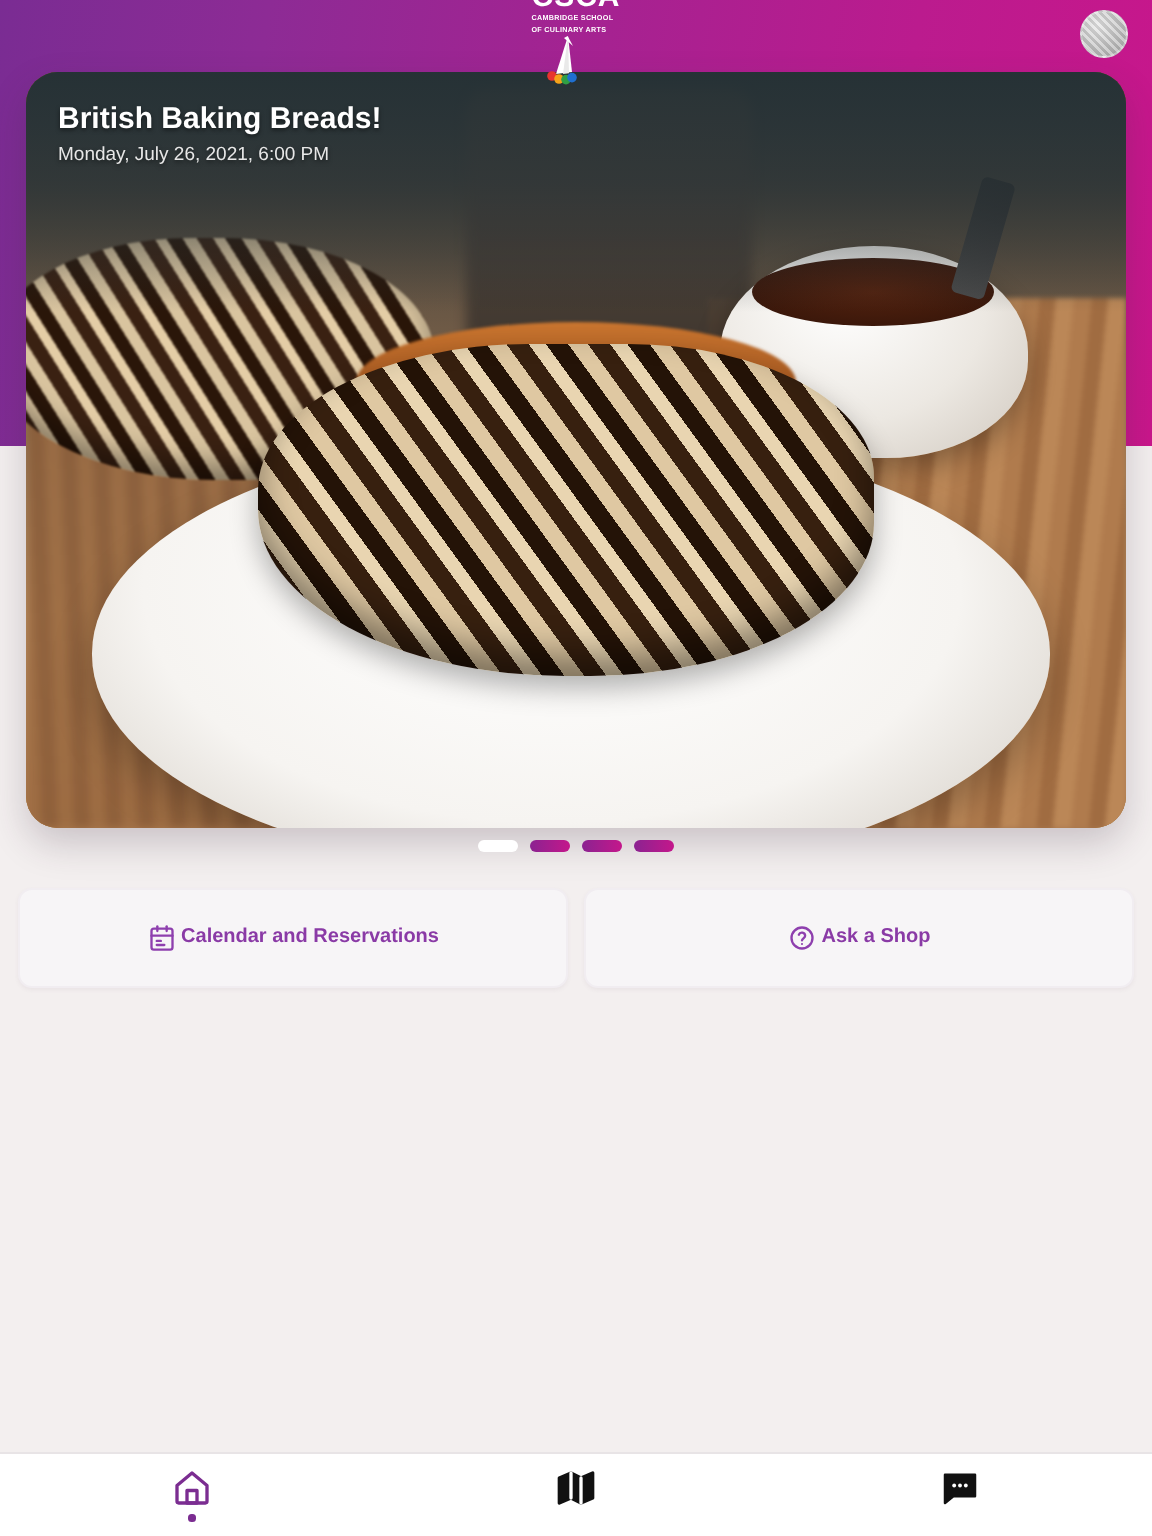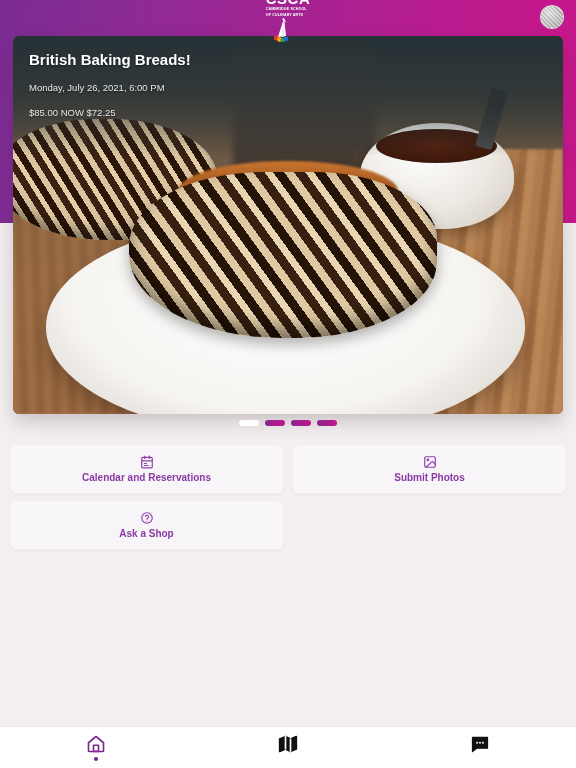--- a/index.html
+++ b/index.html
@@ -42,21 +42,21 @@
       repeating-linear-gradient(45deg, rgba(0,0,0,.10) 0 1.5px, rgba(255,255,255,.25) 1.5px 3px),
       radial-gradient(circle at 35% 30%, #e9e9e9, #b9b9b9 75%, #9a9a9a 100%);
     border: 1px solid rgba(255,255,255,.35);
     z-index: 6;
   }
 
   
   .hero {
     position: absolute; left: 13px; top: 36px;
     width: 550px; height: 378px;
-    border-radius: 6px; overflow: hidden;
+    border-radius: 16px; overflow: hidden;
     z-index: 3;
     box-shadow: 0 8px 18px rgba(60,40,60,.22);
     background: #a16207;
   }
   .hero-photo { position: absolute; inset: 0; }
   
   .hero-photo .bg {
     position: absolute; inset: 0;
     background:
       linear-gradient(180deg, #3b4246 0%, #4c463c 16%, #6e5a46 34%, #9b7d5c 55%, #b98e62 72%, #a9774b 100%);
@@ -125,21 +125,21 @@
   .hero-overlay {
     position: absolute; left: 0; top: 0; width: 100%; height: 120px;
     background: linear-gradient(180deg, rgba(36,48,52,.92) 0%, rgba(40,50,54,.72) 45%, rgba(40,50,54,0) 100%);
   }
   .hero-text { position: absolute; left: 16px; top: 15px; z-index: 2; }
   .hero-title {
     color: #ffffff; font-size: 15px; font-weight: bold; line-height: 18px;
     text-shadow: 0 1px 2px rgba(0,0,0,.5);
   }
   .hero-sub {
-    color: #e7e7e7; font-size: 9.5px; line-height: 12px; margin-top: 13px;
+    color: #e7e7e7; font-size: 9.5px; line-height: 12px; margin-top: 3px;
     text-shadow: 0 1px 2px rgba(0,0,0,.5);
   }
 
   
   .dots {
     position: absolute; left: 0; top: 420px; width: 576px;
     display: flex; justify-content: center; align-items: center; gap: 6px;
     z-index: 4;
   }
   .dot { width: 20px; height: 6px; border-radius: 3px; }
@@ -152,21 +152,21 @@
     display: grid; grid-template-columns: 1fr 1fr;
     column-gap: 8px; row-gap: 6px;
     padding: 0 9px;
     z-index: 2;
   }
   .tile {
     height: 50px; border-radius: 7px;
     background: #F7F5F7;
     border: 1px solid #F1EDF1;
     box-shadow: 0 1px 2px rgba(120,90,120,.07);
-    display: flex; flex-direction: column;
+    display: flex; flex-direction: row;
     align-items: center; justify-content: center; gap: 3px;
     cursor: pointer;
   }
   .tile-icon { width: 14px; height: 14px; color: #8E3FAE; display: block; }
   .tile-icon svg { width: 14px; height: 14px; display: block; }
   .tile-label {
     color: #8A3AA6; font-size: 10px; font-weight: bold; line-height: 12px;
   }
 
   
@@ -225,21 +225,20 @@
     <div class="spoon"></div>
     <div class="plate"></div>
     <div class="babka-back"></div>
     <div class="crust"></div>
     <div class="babka-main"></div>
   </div>
   <div class="hero-overlay"></div>
   <div class="hero-text">
     <div class="hero-title">British Baking Breads!</div>
     <div class="hero-sub">Monday, July 26, 2021, 6:00 PM</div>
-    <div class="hero-sub">$85.00 NOW $72.25</div>
   </div>
 </div>
 
 <div class="dots">
   <span class="dot inactive"></span>
   <span class="dot active"></span>
   <span class="dot active"></span>
   <span class="dot active"></span>
 </div>
 
@@ -255,30 +254,20 @@
         <line x1="7.5" y1="14.5" x2="11" y2="14.5"></line>
           <line x1="7.5" y1="18" x2="14" y2="18"></line>
       </svg>
     </span>
     <span class="tile-label">Calendar and Reservations</span>
   </div>
 
 
 
 
-  <div class="tile">
-    <span class="tile-icon">
-      <svg viewBox="0 0 24 24" fill="none" stroke="currentColor" stroke-width="2" stroke-linecap="round" stroke-linejoin="round">
-        <rect x="3" y="3" width="18" height="18" rx="2"></rect>
-        <circle cx="8.5" cy="8.5" r="1.4"></circle>
-        <path d="M21 16l-5-5L5 21"></path>
-      </svg>
-    </span>
-    <span class="tile-label">Submit Photos</span>
-  </div>
 
 
 
   <div class="tile">
     <span class="tile-icon">
       <svg viewBox="0 0 24 24" fill="none" stroke="currentColor" stroke-width="2" stroke-linecap="round" stroke-linejoin="round">
         <circle cx="12" cy="12" r="9"></circle>
         <path d="M9.3 9.2a2.8 2.8 0 0 1 5.4.9c0 1.9-2.7 2.4-2.7 4"></path>
         <circle cx="12" cy="17.2" r="0.9" fill="currentColor" stroke="none"></circle>
       </svg>

